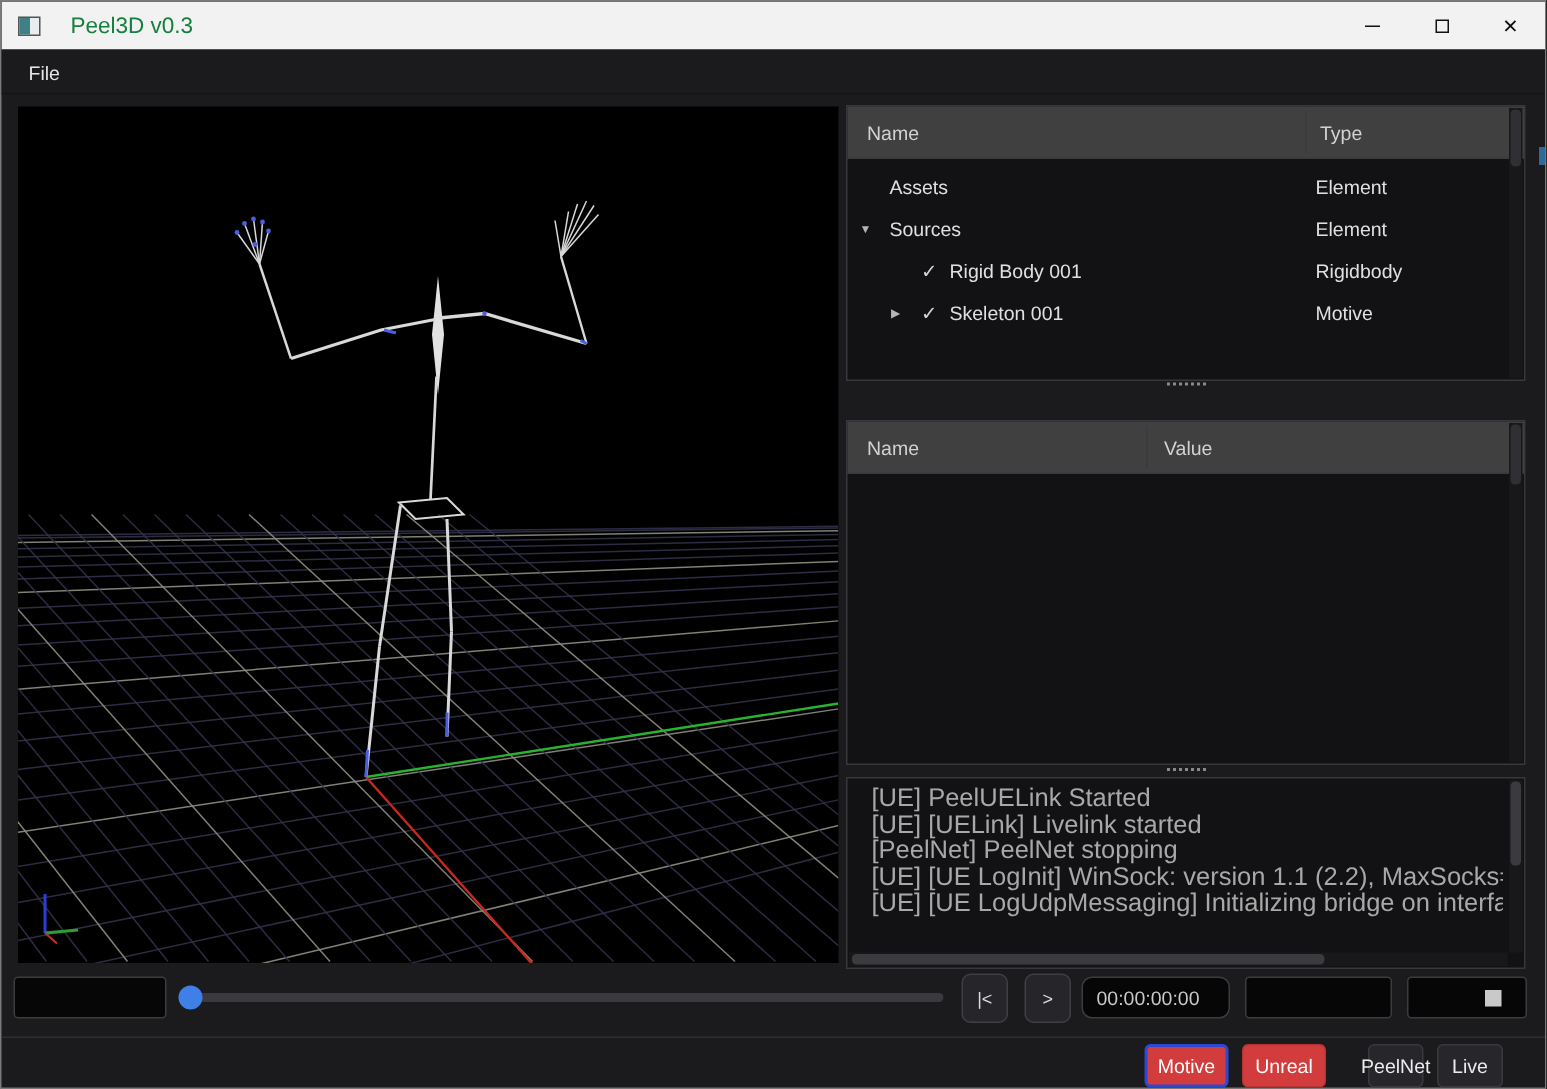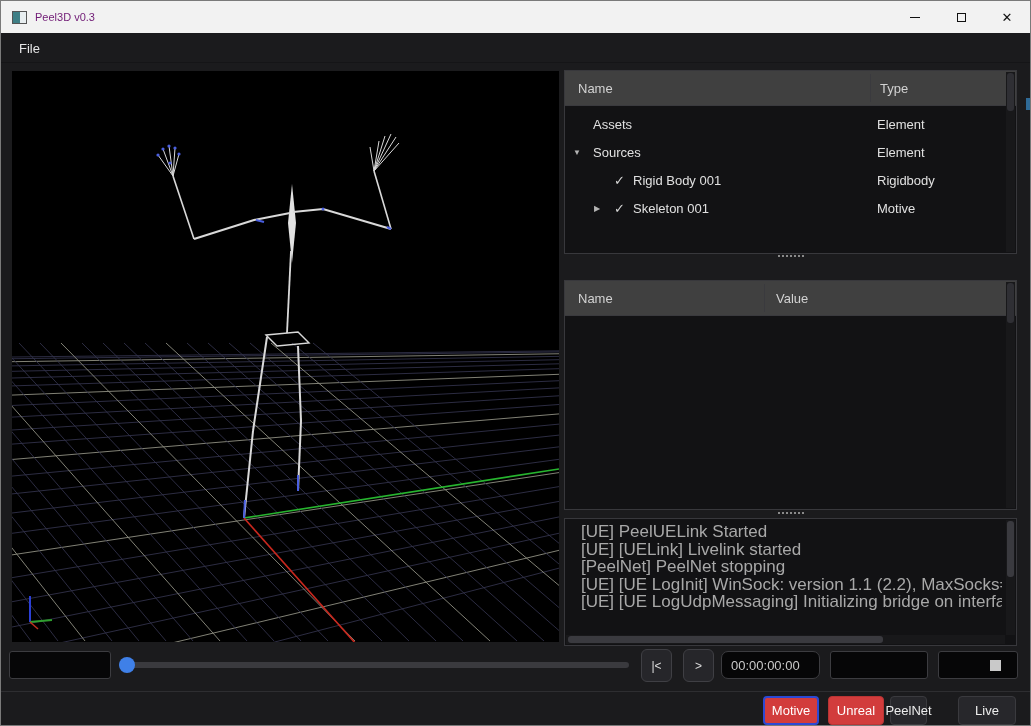--- a/index.html
+++ b/index.html
@@ -6,21 +6,21 @@
   html,body { background:#101010; }
   body { font-family:"Liberation Sans", sans-serif; }
   .window { position:relative; width:1031px; height:726px; background:#1b1b1d; overflow:hidden;
             border:1px solid #7a7a7a; }
   
   .titlebar { position:absolute; left:0; top:0; width:100%; height:32px; background:#f2f2f2;
               display:flex; align-items:center; }
   .app-icon { width:15px; height:13px; margin-left:11px; background:#e8eef0; border:1px solid #555;
               position:relative; }
   .app-icon::before { content:""; position:absolute; left:0; top:0; width:7px; height:11px; background:#3f7f86; }
-  .title-text { margin-left:8px; font-size:11px; color:#701a75; }
+  .title-text { margin-left:20px; font-size:15px; color:#15803d; }
   .win-controls { position:absolute; right:0; top:0; height:32px; display:flex; }
   .win-btn { width:46px; height:32px; display:flex; align-items:center; justify-content:center;
              color:#111; font-size:12px; }
   .min-glyph { display:inline-block; width:10px; border-top:1px solid #111; }
   .max-glyph { display:inline-block; width:9px; height:9px; border:1px solid #111; }
   .close-glyph { font-size:13px; line-height:1; }
   
   .menubar { position:absolute; left:0; top:32px; width:100%; height:30px; background:#1b1b1d;
              border-bottom:1px solid #151517; }
   .menu-item { position:absolute; left:12px; top:0; height:30px; padding:0 6px; display:flex;
@@ -296,16 +296,16 @@
   <div class="tl-btn" style="left:682px;">&gt;</div>
   <div class="field timecode">00:00:00:00</div>
   <div class="field spare-field"></div>
   <div class="field rec-field">
     <div class="rec-square"></div>
   </div>
 
   <div class="statusline"></div>
   <div class="status-btn btn-red btn-red-focus" style="left:762px; width:56px;">Motive</div>
   <div class="status-btn btn-red" style="left:827px; width:56px;">Unreal</div>
-  <div class="status-btn btn-dark" style="left:889px; width:37px;text-align:right;">PeelNet</div>
-  <div class="status-btn btn-dark" style="left:957px; width:58px;">Live</div>
+  <div class="status-btn btn-dark" style="left:911px; width:37px;text-align:right;">PeelNet</div>
+  <div class="status-btn btn-dark" style="left:957px; width:44px;">Live</div>
 
 </div>
 
 </body></html>

